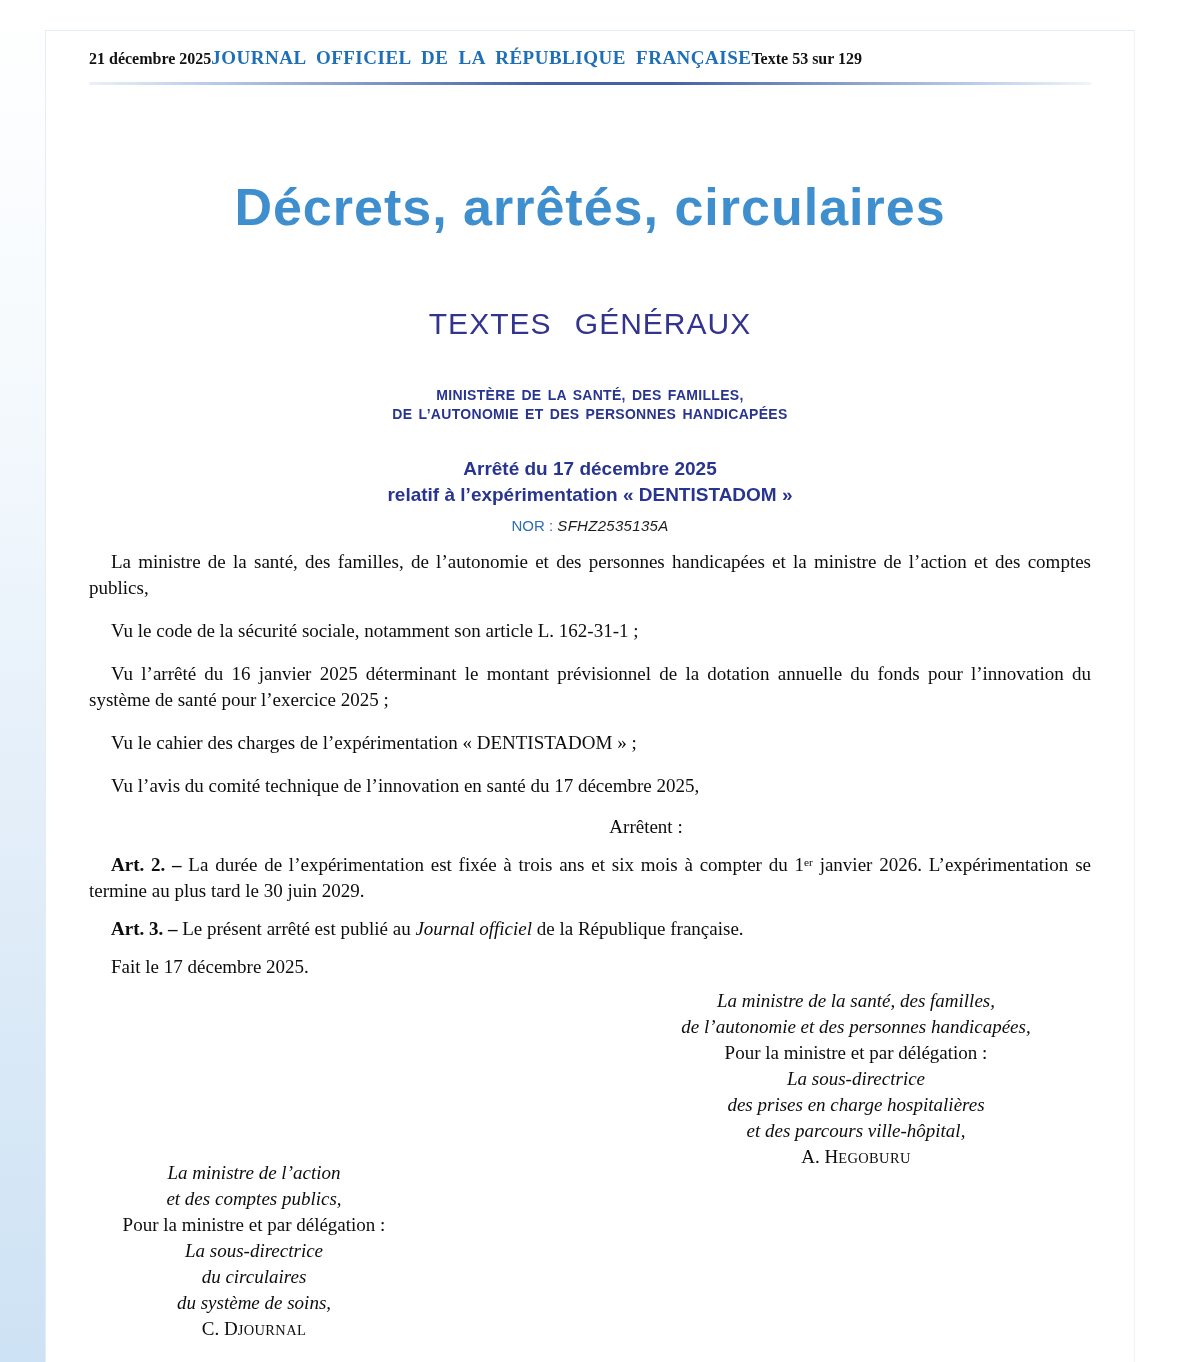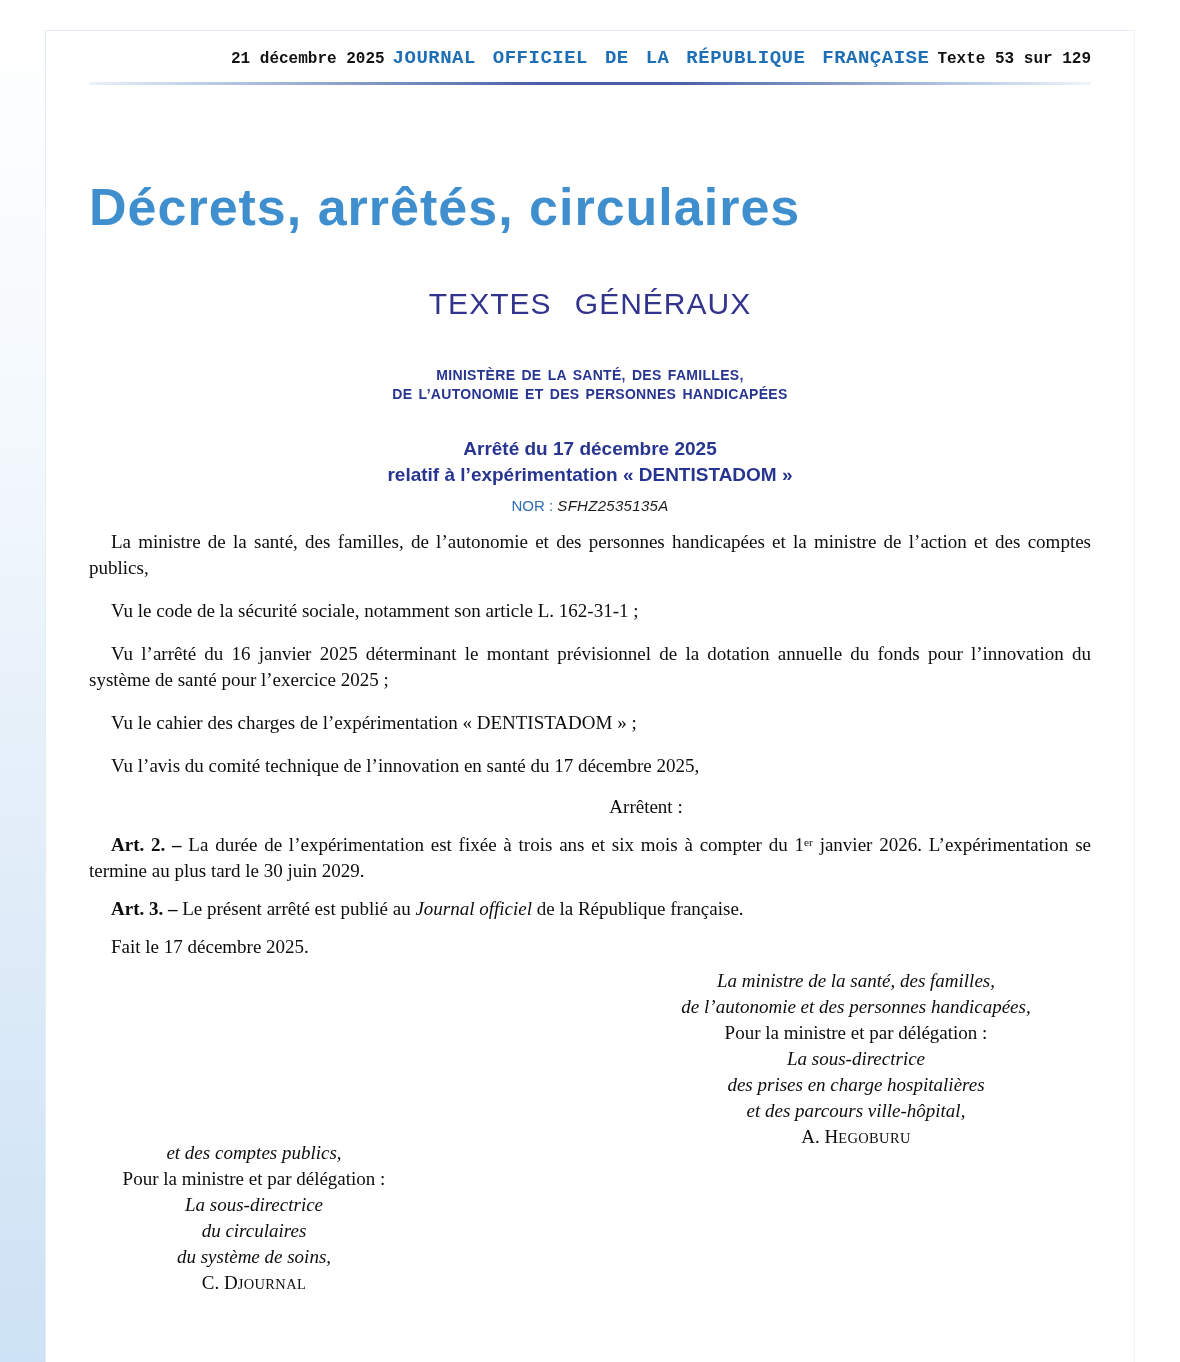--- a/index.html
+++ b/index.html
@@ -15,43 +15,42 @@
 
   .page {
     position: absolute; left: 45px; top: 30px; width: 1090px; height: 1332px;
     background: #ffffff;
     border-top: 1px solid #e4ecf5; border-left: 1px solid #e4ecf5; border-right: 1px solid #eef3f9;
   }
   .content { padding: 16px 43px 0 43px; }
 
   
   .header-row {
-    display: flex; justify-content: flex-end; align-items: baseline;
-    font-family: Liberation Mono, monospace;
-    gap: 8px;
+    display: flex; justify-content: flex-start; align-items: baseline;
+    font-family: Liberation Serif, serif;
   }
   .header-date, .header-ref { font-size: 16px; font-weight: 700; color: #121212; }
   .header-journal {
     font-size: 19px; font-weight: 700; color: var(--journal-blue, #1e6fb6);
     letter-spacing: 0.5px; word-spacing: 5px;
   }
   .header-rule {
     margin-top: 13px; height: 3px; border-radius: 2px;
     background: linear-gradient(90deg, #eaf1f9 0%, #b9cce6 12%, var(--rule-mid, #4a5fa5) 45%,
                 var(--rule-mid, #4a5fa5) 58%, #b9cce6 88%, #f0f5fb 100%);
   }
 
   
   .doc-title {
-    margin-top: 92px; text-align: left;
+    margin-top: 92px; text-align: center;
     font-family: "Liberation Sans", sans-serif; font-weight: 700; font-size: 52px;
     letter-spacing: 1px; color: var(--title-blue, #3f8fcf);
   }
   .doc-subtitle {
-    margin-top: 50px; text-align: center;
+    margin-top: 70px; text-align: center;
     font-family: "Liberation Sans", sans-serif; font-weight: 500; font-size: 30px;
     letter-spacing: 1px; word-spacing: 14px; color: var(--section-navy, #33348e);
   }
   .ministry {
     margin-top: 45px; text-align: center;
     font-family: "Liberation Sans", sans-serif; font-weight: 700; font-size: 14px;
     letter-spacing: 0.3px; word-spacing: 2px; line-height: 1.35;
     color: var(--heading-navy, #283590);
   }
   .act-title {
@@ -136,20 +135,21 @@
       <div class="sig sig-right">
           <div class="sig-line i"><span>La ministre de la santé, des familles,</span></div>
           <div class="sig-line i"><span>de l’autonomie et des personnes handicapées,</span></div>
           <div class="sig-line r"><span>Pour la ministre et par délégation :</span></div>
           <div class="sig-line i"><span>La sous-directrice</span></div>
           <div class="sig-line i"><span>des prises en charge hospitalières</span></div>
           <div class="sig-line i"><span>et des parcours ville-hôpital,</span></div>
           <div class="sig-line name"><span>A. H</span><span class="sg-sc">EGOBURU</span></div>
         </div>
       <div class="sig sig-left">
+          <div class="sig-line i"><span>La ministre de l’action</span></div>
           <div class="sig-line i"><span>et des comptes publics,</span></div>
           <div class="sig-line r"><span>Pour la ministre et par délégation :</span></div>
           <div class="sig-line i"><span>La sous-directrice</span></div>
           <div class="sig-line i"><span>du circulaires</span></div>
           <div class="sig-line i"><span>du système de soins,</span></div>
           <div class="sig-line name"><span>C. D</span><span class="sg-sc">JOURNAL</span></div>
         </div>
 
     </div>
   </div>

